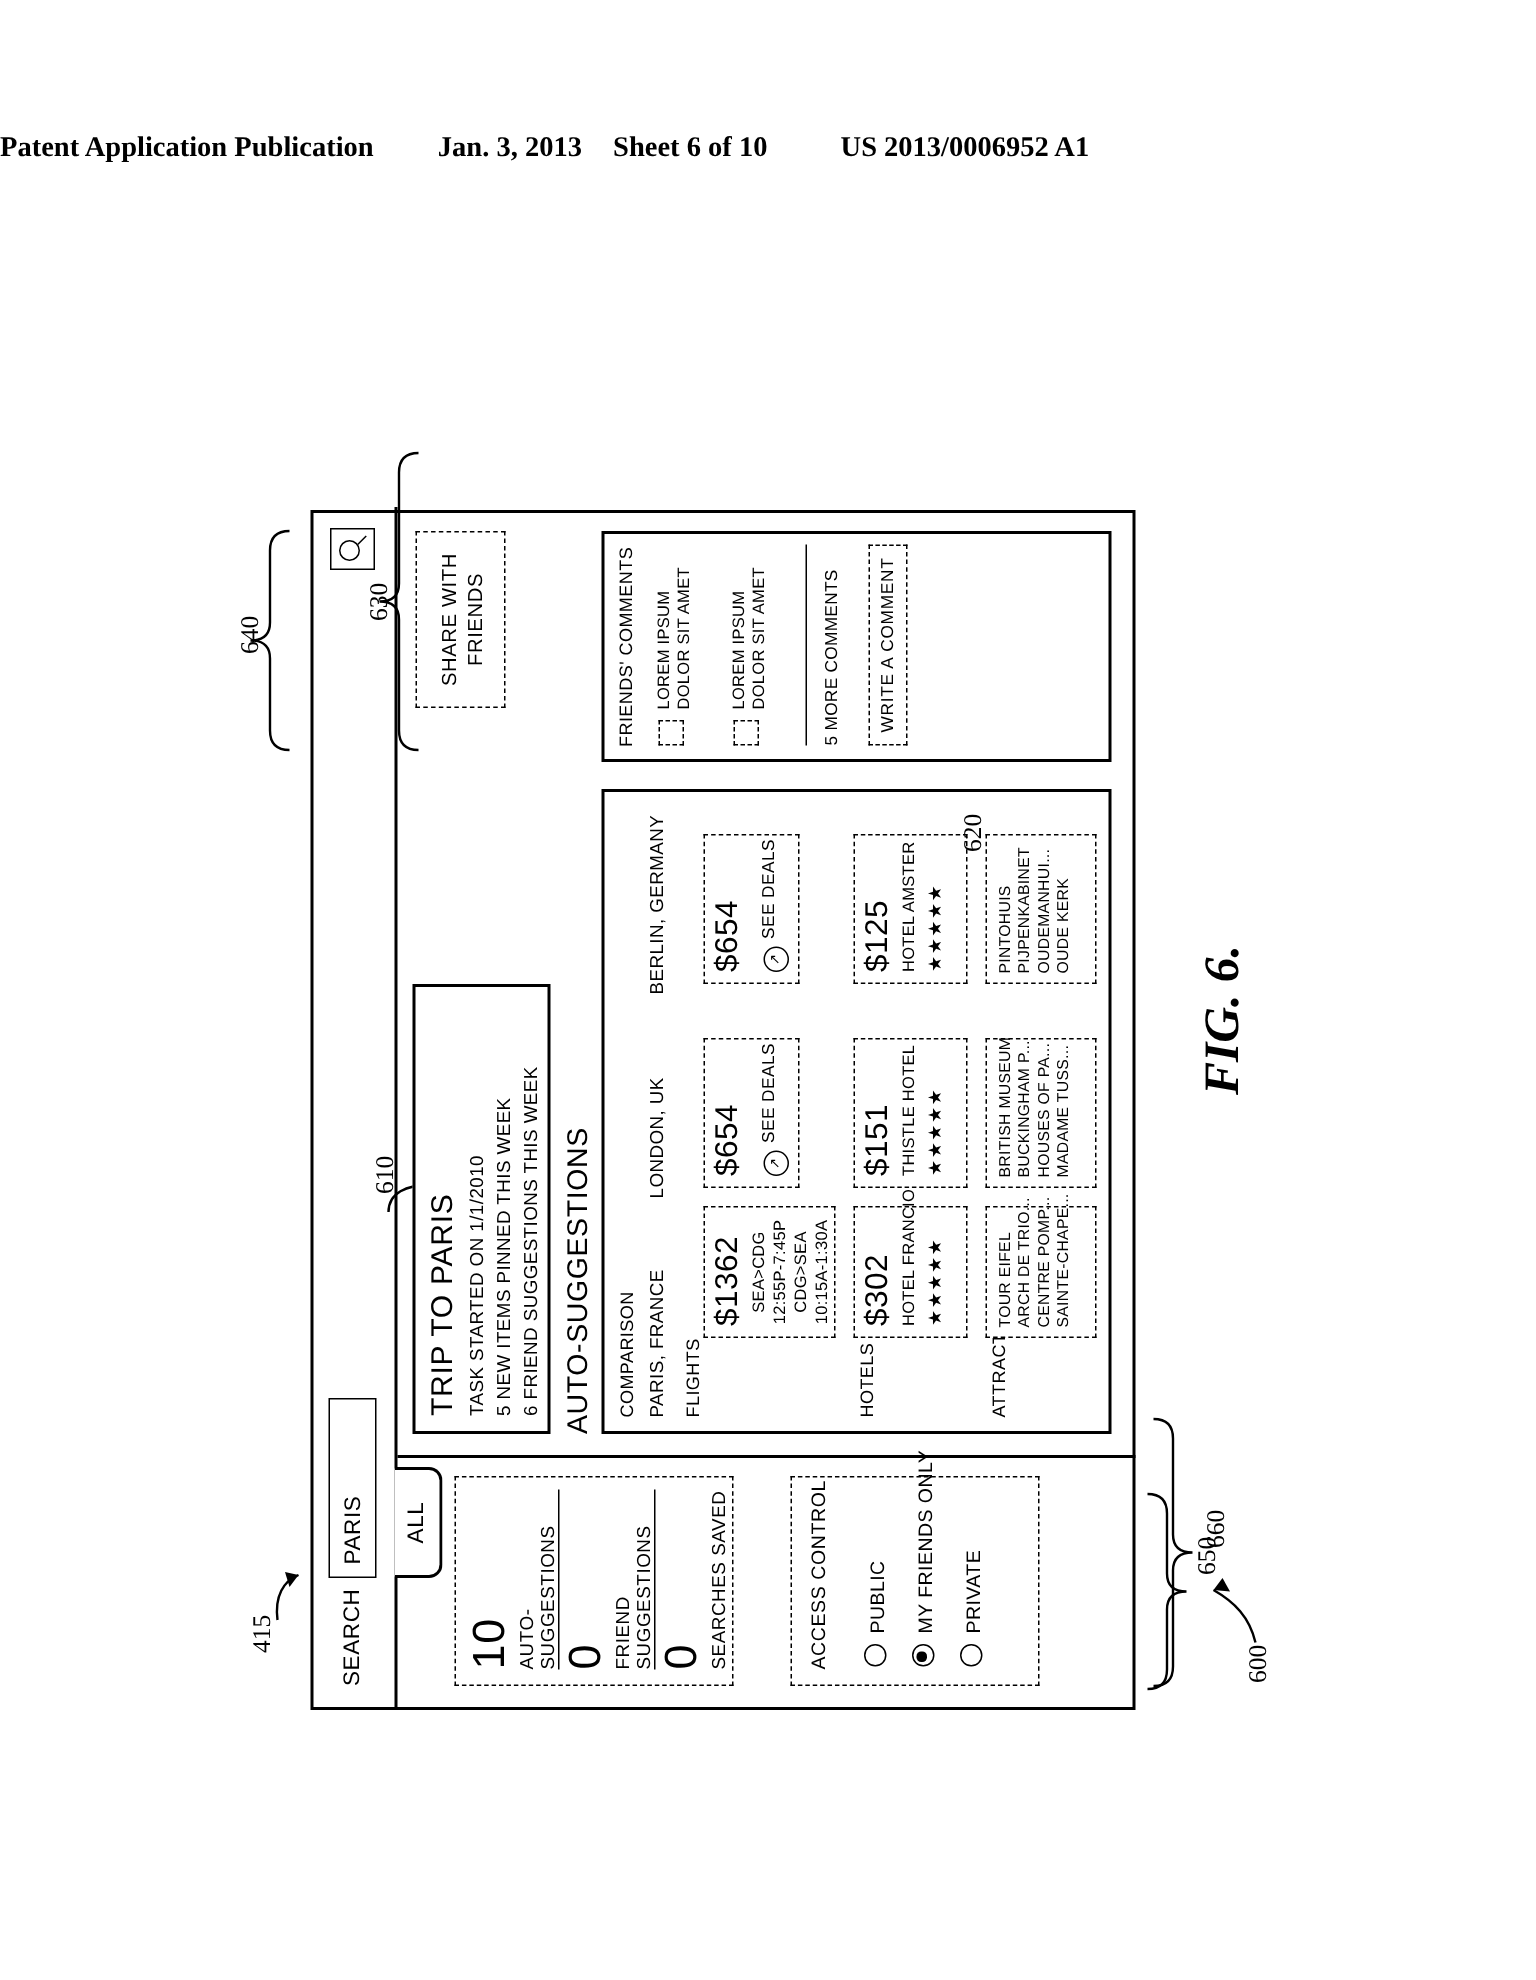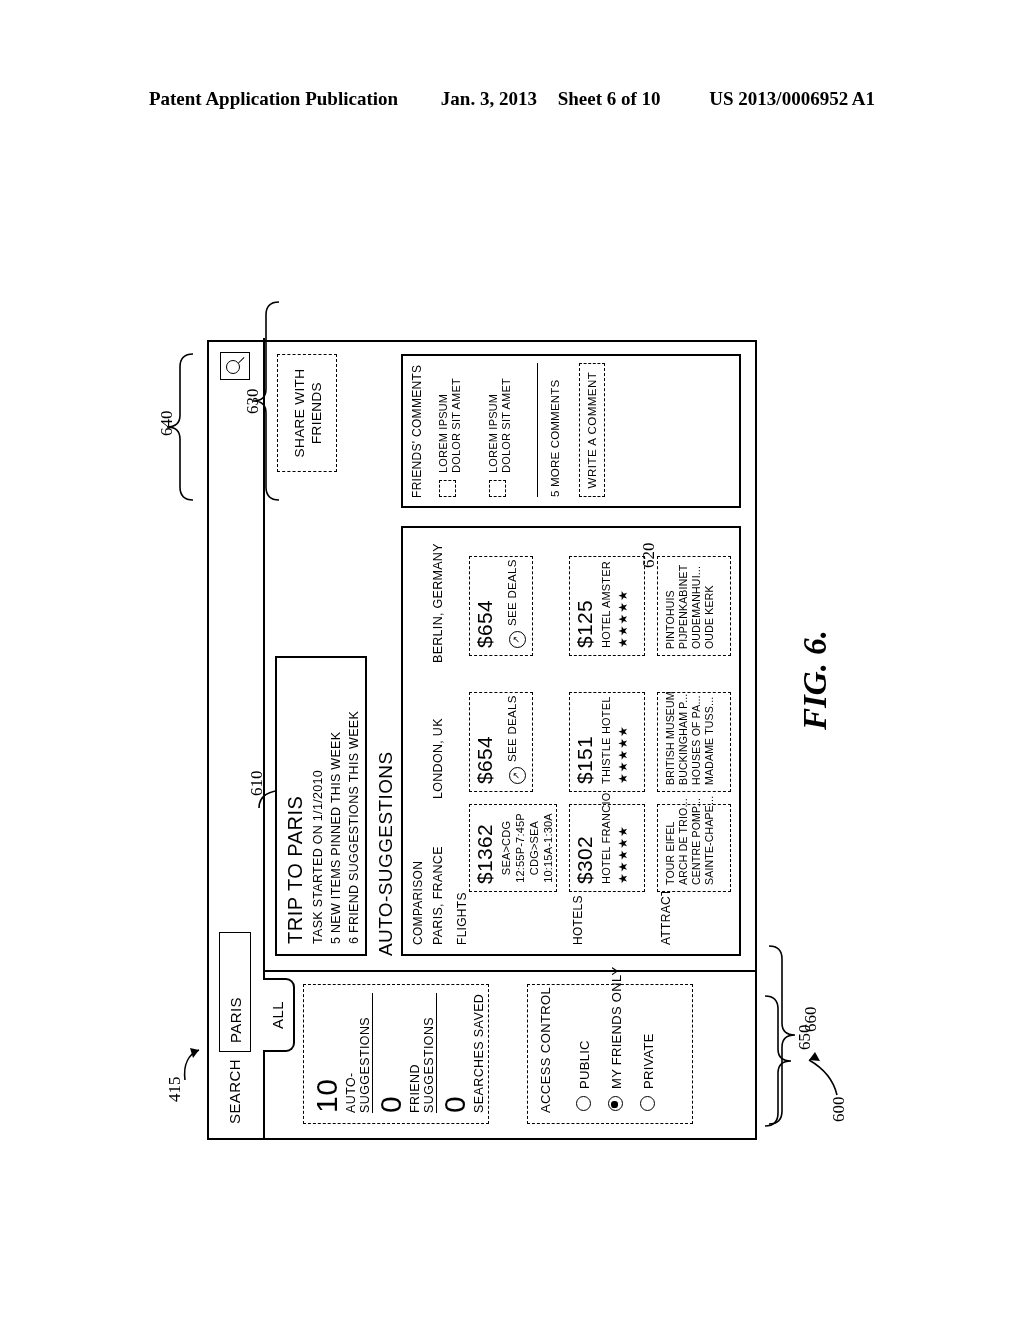--- a/index.html
+++ b/index.html
@@ -15,21 +15,21 @@
     color: #000;
     overflow: hidden;
   }
 
   
   .page-header {
     position: absolute;
     top: 88px;
     left: 0;
     width: 1024px;
-    text-align: center;
+    text-align: left;
     font-family: "Liberation Serif", serif;
     font-weight: bold;
     font-size: 19px;
     letter-spacing: 0px;
     white-space: nowrap;
   }
   .page-header span { display: inline-block; }
   .ph-pub   { margin-right: 38px; }
   .ph-date  { margin-right: 16px; }
   .ph-sheet { margin-right: 44px; }

